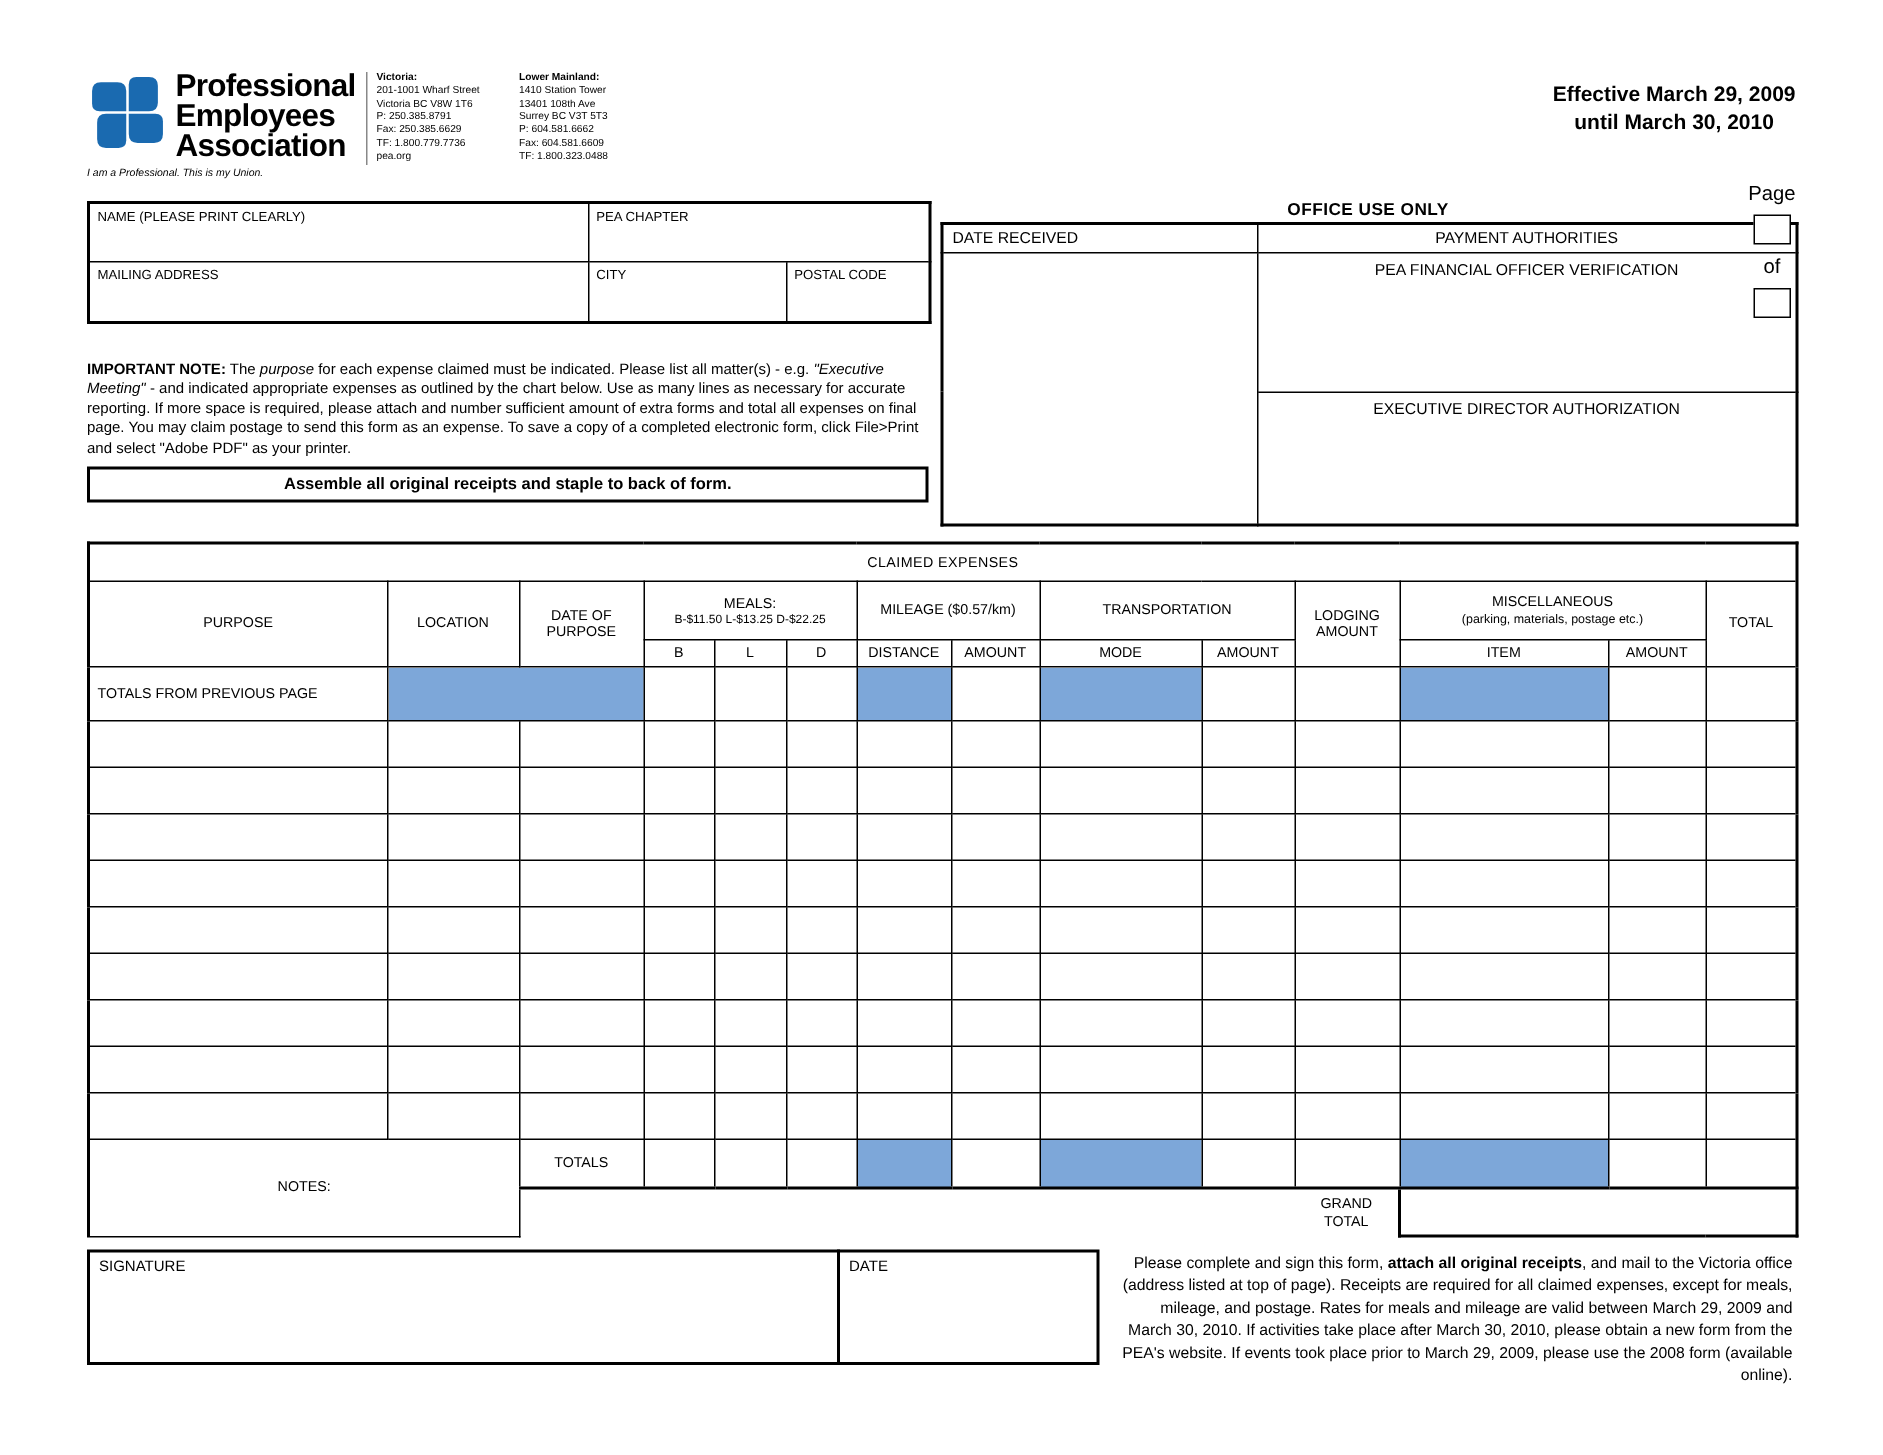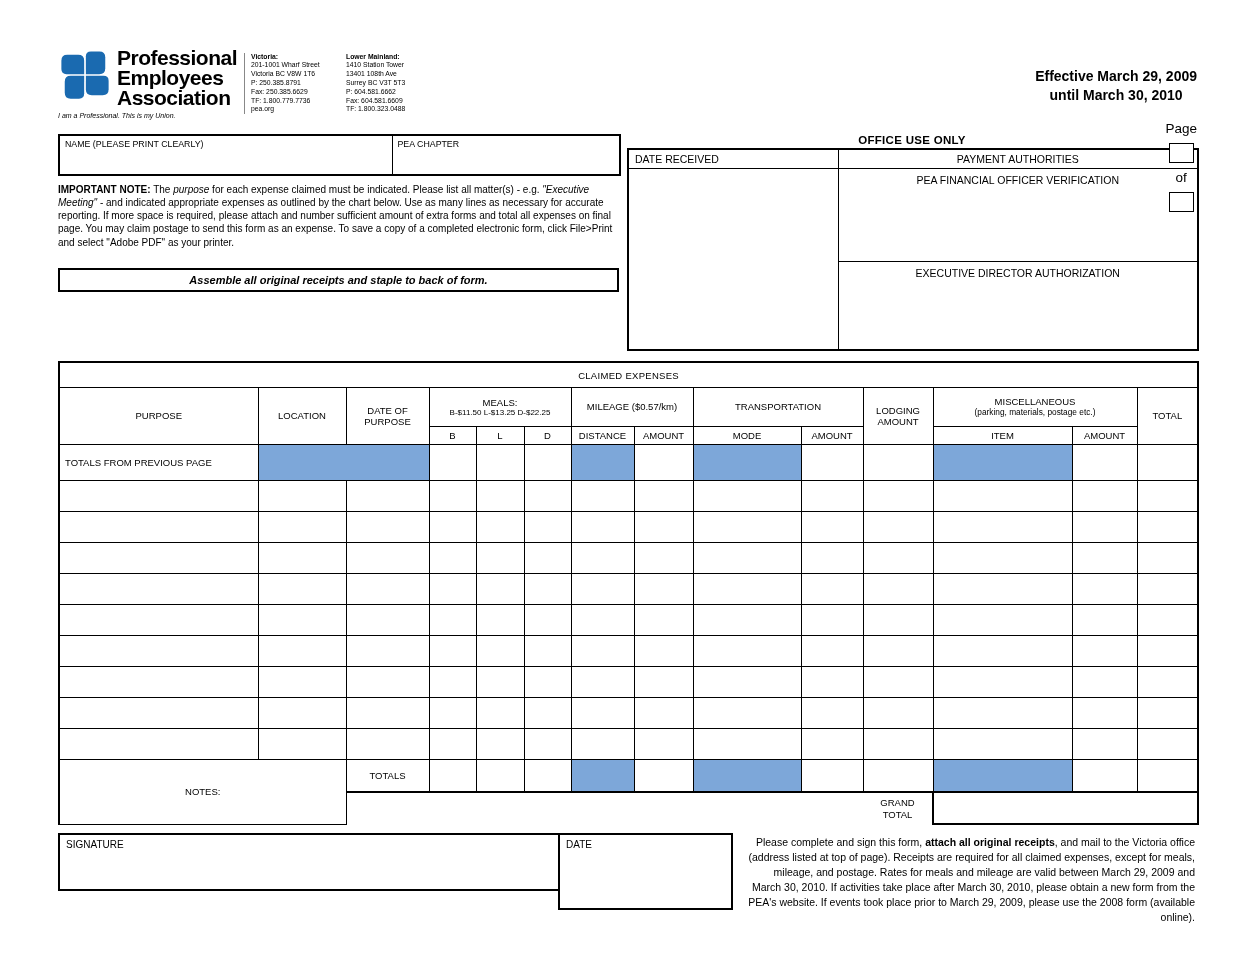--- a/index.html
+++ b/index.html
@@ -4,21 +4,21 @@
 <style>
   * { margin:0; padding:0; box-sizing:border-box; }
   html,body { background:#ffffff; }
   body {
     width:1255px; height:970px; overflow:hidden;
     font-family:"Liberation Sans", sans-serif; color:#000;
   }
   .page { width:1139px; margin:46px 0 0 58px; }
 
   
-  .hdr { display:flex; align-items:center; }
+  .hdr { display:flex; align-items:flex-start; }
   .logo-block { width:186px; flex:none; }
   .logo-row { display:flex; gap:5px; align-items:flex-start; }
   .org-name { font-weight:bold; font-size:21px; line-height:0.95; letter-spacing:-0.5px; padding-top:2px; }
   .tagline { font-style:italic; font-size:7px; margin-top:4px; }
   .addr { width:96px; flex:none; font-size:6.8px; line-height:1.3; padding-left:6px; margin-top:2px; }
   .addr.v { border-left:1px solid #888; }
   .addr-title { font-weight:bold; }
   .big-title {
     font-size:44px; font-weight:800; line-height:1; white-space:nowrap;
     margin:8px 6px 0 8px; letter-spacing:0.5px; -webkit-text-stroke:0.8px #000;
@@ -26,27 +26,27 @@
   .effective { margin-left:auto; margin-top:7px; font-weight:bold; font-size:14px; line-height:1.35; text-align:center; white-space:nowrap; }
 
   
   .main-row { display:flex; gap:8px; margin-top:2px; }
   .left-col { width:561px; flex:none; margin-top:13px; }
   .right-col { width:570px; flex:none; }
 
   table.contact { width:561px; border-collapse:collapse; table-layout:fixed; border:2px solid #000; }
   table.contact td { border:1px solid #000; height:40px; vertical-align:top; padding:3px 5px; font-size:8.8px; }
 
-  .imp { margin-top:7px; font-size:10px; line-height:1.32; }
+  .imp { margin-top:24px; font-size:10px; line-height:1.32; }
   .seg-bold { font-weight:bold; }
   .seg-italic { font-style:italic; }
   .assemble {
-    margin-top:19px; height:24px; border:2px solid #000;
+    margin-top:5px; height:24px; border:2px solid #000;
     display:flex; align-items:center; justify-content:center;
-    font-weight:bold; font-style:italic; font-size:11px;
+    font-weight:bold; font-size:11px;
   }
 
   .ou-head { position:relative; height:27px; }
   .ou-title { position:absolute; left:0; right:0; bottom:2px; text-align:center; font-weight:bold; font-size:11.5px; letter-spacing:0.3px; }
   .page-of { position:absolute; right:0; top:0; display:flex; align-items:center; gap:7px; font-size:13.5px;flex-direction:column; }
   .pbox { width:25px; height:20px; border:1.5px solid #000; background:#fff; }
 
   table.office { width:570px; border-collapse:collapse; table-layout:fixed; border:2px solid #000; }
   table.office th, table.office td { border:1px solid #000; font-weight:normal; font-size:10.5px; }
   table.office th { height:16px; }
@@ -76,21 +76,21 @@
     border-right:1px dashed #000; border-bottom:1px dashed #000;
     text-align:left; vertical-align:top; padding:4px 5px; font-size:9.5px;
   }
   .totals-label-cell { border-left:1px dashed #000; }
   .noborder { border:none !important; }
   .grand-label { border:none !important; font-size:9.5px; line-height:1.2; }
   .gbox { border:2px solid #000 !important; }
 
   
   .sig-row { display:flex; margin-top:8px; align-items:flex-start; }
-  .sig-box { width:502px; height:58px; border:2px solid #000; font-size:10px; padding:4px 6px; }
+  .sig-box { width:502px; height:77px; border:2px solid #000; font-size:10px; padding:4px 6px; }
   .date-box { width:175px; height:77px; border:2px solid #000; margin-left:-2px; font-size:10px; padding:4px 6px; }
   .footer-text { width:452px; margin-left:10px; margin-top:2px; font-size:10.5px; line-height:1.42; text-align:right; }
 </style>
 </head>
 <body>
 
 <div class="page">
 
   <div class="hdr">
     <div class="logo-block">
@@ -145,20 +145,25 @@
       <table class="contact">
         <colgroup>
             <col style="width:333px">
             <col style="width:132px">
             <col style="width:96px">
           </colgroup>
         <tbody>
             <tr>
           <td><span>NAME (PLEASE PRINT CLEARLY)</span></td>
           <td colspan="2"><span>PEA CHAPTER</span></td>
+        </tr>
+        <tr>
+          <td><span>MAILING ADDRESS</span></td>
+          <td><span>CITY</span></td>
+          <td><span>POSTAL CODE</span></td>
         </tr>
       </tbody>
         </table>
 
       <div class="imp"><span class="seg-bold">IMPORTANT NOTE:</span><span> The </span><span class="seg-italic">purpose</span><span> for each expense claimed must be indicated. Please list all matter(s) - e.g. </span><span class="seg-italic">"Executive Meeting"</span><span> - and indicated appropriate expenses as outlined by the chart below. Use as many lines as necessary for accurate reporting. If more space is required, please attach and number sufficient amount of extra forms and total all expenses on final page. You may claim postage to send this form as an expense. To save a copy of a completed electronic form, click File&gt;Print and select "Adobe PDF" as your printer.</span></div>
 
       <div class="assemble">Assemble all original receipts and staple to back of form.</div>
     </div>
 
     <div class="right-col">

